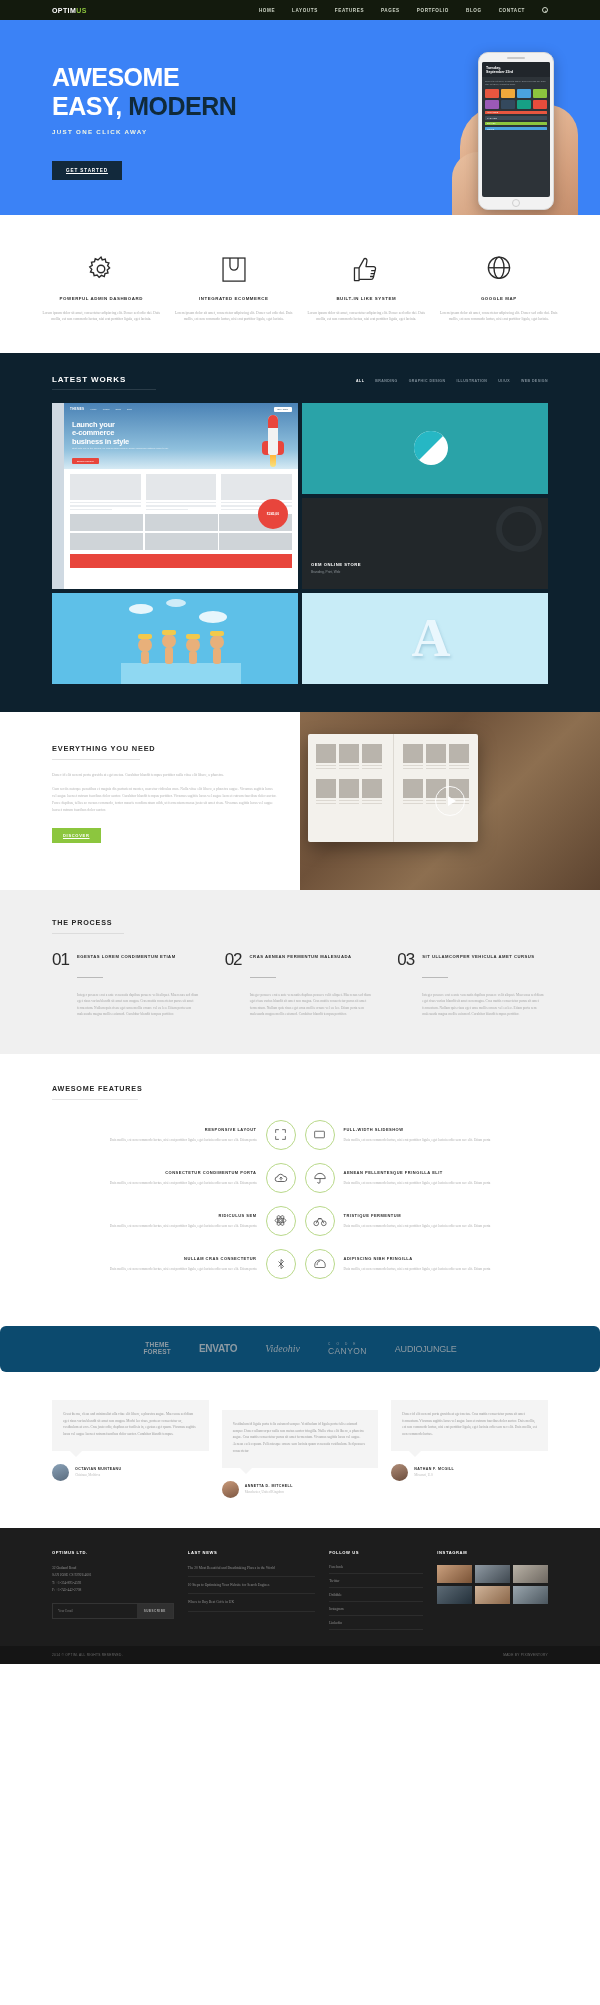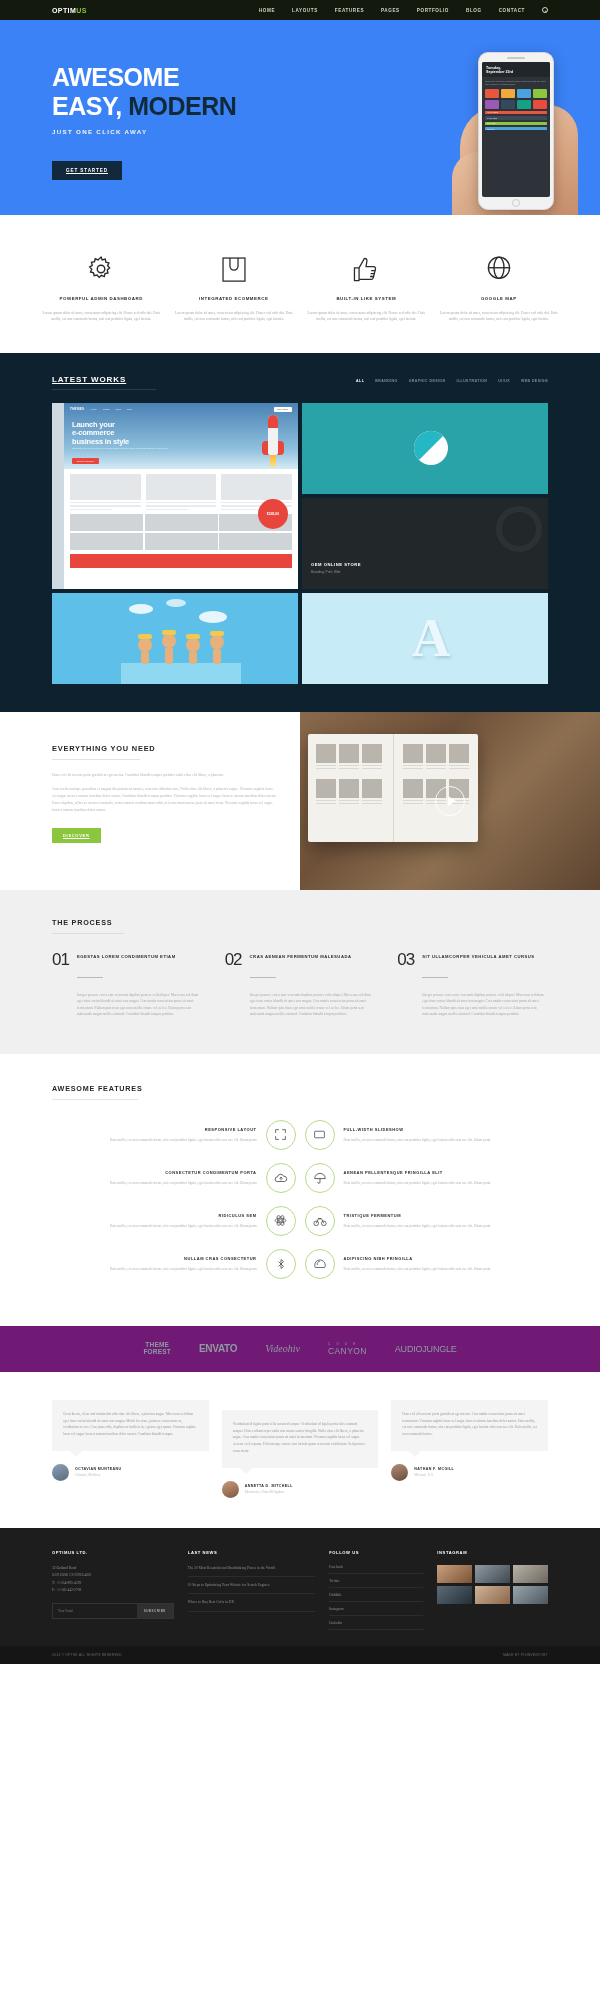--- a/index.html
+++ b/index.html
@@ -57,21 +57,21 @@
   
   .feat4 { padding:34px 40px 30px; display:grid; grid-template-columns:repeat(4,1fr); gap:10px; }
   .feat4 .cell { text-align:center; }
   .feat4 .ic { height:40px; display:flex; align-items:center; justify-content:center; }
   .feat4 .t { font-size:4.4px; letter-spacing:.55px; color:#2b2b2b; font-weight:bold; margin-top:7px; }
   .feat4 .p { font-size:3.6px; line-height:1.75; color:#a9a9a9; margin-top:9px; font-family:"Liberation Serif", serif; }
 
   
   .works { background:#0d212e; padding:22px 0 28px; }
   .works-head { display:flex; align-items:flex-end; padding:0 52px; }
-  .works-head h2 { font-size:8px; letter-spacing:.9px; color:#fff; font-weight:bold;text-decoration:underline; }
+  .works-head h2 { font-size:8px; letter-spacing:.9px; color:#fff; font-weight:bold; }
   .works-filters { margin-left:auto; display:flex; gap:11px; padding-bottom:1px;}
   .works-filters span { font-size:3.5px; letter-spacing:.45px; color:#7f8e99; font-weight:bold; }
   .works-filters span.on { color:#fff; }
   .works-underline { height:1px; background:#2a3c48; margin:5px 52px 0; width:104px;}
   .grid { margin:13px 52px 0; display:grid; grid-template-columns:1fr 1fr; gap:4px; }
   .tile { position:relative; overflow:hidden;padding-left:12px; }
   .tile.big { grid-row:span 2; height:186px; background:#cfd9e2; }
   .tile.sq { height:91px; }
   .t-teal { background:#2aa3a8; display:flex; align-items:center; justify-content:center; }
   .t-dark { background:#22272a; position:relative; }
@@ -141,21 +141,21 @@
   .af { padding:30px 52px 34px; }
   .af h2 { font-size:7.2px; letter-spacing:.8px; color:#262626; font-weight:bold;}
   .af .ul { width:86px; height:1px; background:#e6e6e6; margin:6px 0 20px;}
   .af-row { display:grid; grid-template-columns:1fr 30px 30px 1fr; gap:9px; align-items:center; margin-bottom:13px;}
   .af-t { font-size:4px; letter-spacing:.5px; color:#2b2b2b; font-weight:bold; }
   .af-p { font-size:3.5px; line-height:1.8; color:#b0b0b0; font-family:"Liberation Serif",serif; margin-top:5px;}
   .af-left { text-align:right; }
   .af-circle { width:30px; height:30px; border:.8px solid #b9d98a; border-radius:50%; display:flex; align-items:center; justify-content:center;}
 
   
-  .brands { background:#701a75; height:46px; display:flex; align-items:center; justify-content:center; gap:28px; padding:0 40px;}
+  .brands { background:#0c4a6e; height:46px; display:flex; align-items:center; justify-content:center; gap:28px; padding:0 40px;border-radius:6px;}
   .brands div { color:#8d9aa3; }
   .br-tf { font-size:6.5px; font-weight:bold; line-height:1.05; letter-spacing:.2px; text-align:center;}
   .br-en { font-size:10px; font-weight:bold; letter-spacing:-.3px;}
   .br-vh { font-size:10px; font-family:"Liberation Serif",serif; font-style:italic;}
   .br-cc { text-align:left; }
   .br-cc .a { font-size:3.2px; letter-spacing:2.6px;}
   .br-cc .b { font-size:8.5px; letter-spacing:.4px;}
   .br-aj { font-size:9px; letter-spacing:-.2px;}
 
   

